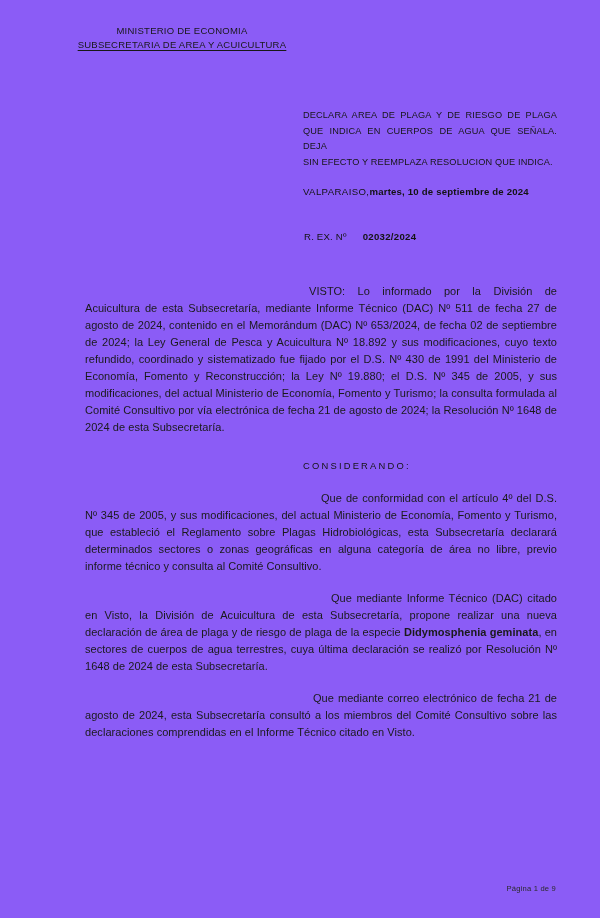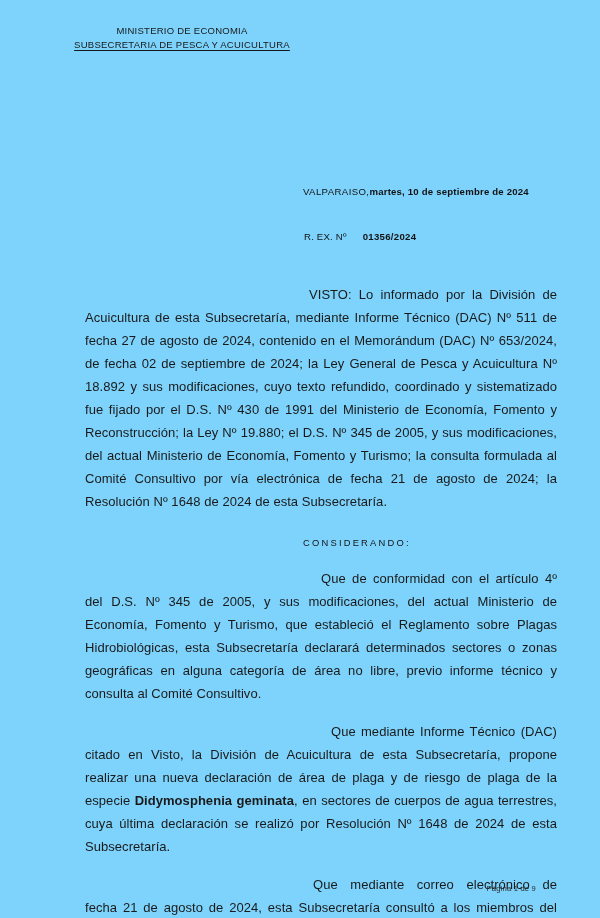--- a/index.html
+++ b/index.html
@@ -4,21 +4,21 @@
 <style>
   html, body {
     margin: 0;
     padding: 0;
     background: #ffffff;
   }
   .page {
     position: relative;
     width: 600px;
     height: 918px;
-    background: #7dd3fc;
+    background: #8b5cf6;
     overflow: hidden;
     font-family: "Liberation Sans", sans-serif;
     color: #111111;
     
     -webkit-font-smoothing: antialiased;
   }
 
   
   .letterhead {
     position: absolute;
@@ -97,22 +97,22 @@
   }
 
   
   .body {
     position: absolute;
     left: 85px;
     top: 283px;
     width: 472px;
   }
   .para {
-    font-size: 13px;
-    line-height: 23px;
+    font-size: 11px;
+    line-height: 17px;
     text-align: justify;
     letter-spacing: 0.05px;
     color: #1a1a1a;
     margin: 0 0 0 0;
   }
   .para .lead {
     margin-left: 224px;
   }
   .para.c1 .lead { margin-left: 236px; }
   .para.c2 .lead { margin-left: 246px; }
@@ -134,44 +134,49 @@
     font-weight: bold;
   }
 
   
   .footer {
     position: absolute;
     left: 0;
     top: 884px;
     width: 600px;
     text-align: right;
-    padding-right: 64px;
+    padding-right: 44px;
     box-sizing: border-box;
     font-size: 7.6px;
     color: #2a2a2a;
     letter-spacing: 0.2px;
   }
 </style>
 </head>
 <body>
 
 <div class="page">
 
   <div class="letterhead">
     <span class="lh-line">MINISTERIO DE ECONOMIA</span>
-    <span class="lh-line lh-underline">SUBSECRETARIA DE PESCA Y ACUICULTURA</span>
-  </div>
-
+    <span class="lh-line lh-underline">SUBSECRETARIA DE AREA Y ACUICULTURA</span>
+  </div>
+
+  <div class="title-block">
+    <span class="tl">DECLARA AREA DE PLAGA Y DE RIESGO DE PLAGA</span>
+    <span class="tl">QUE INDICA EN CUERPOS DE AGUA QUE SEÑALA. DEJA</span>
+    <span class="tl last">SIN EFECTO Y REEMPLAZA RESOLUCION QUE INDICA.</span>
+  </div>
 
   <div class="placedate">
     <span class="city">VALPARAISO,</span><span class="date">martes, 10 de septiembre de 2024</span>
   </div>
 
   <div class="resnum">
-    <span>R. EX. Nº</span><span class="rn-value">01356/2024</span>
+    <span>R. EX. Nº</span><span class="rn-value">02032/2024</span>
   </div>
 
   <div class="body">
 
     <p class="para visto">
       <span class="lead">VISTO:</span><span> Lo informado por la División de Acuicultura de esta Subsecretaría, mediante Informe Técnico (DAC) Nº 511 de fecha 27 de agosto de 2024, contenido en el Memorándum (DAC) Nº 653/2024, de fecha 02 de septiembre de 2024; la Ley General de Pesca y Acuicultura Nº 18.892 y sus modificaciones, cuyo texto refundido, coordinado y sistematizado fue fijado por el D.S. Nº 430 de 1991 del Ministerio de Economía, Fomento y Reconstrucción; la Ley Nº 19.880; el D.S. Nº 345 de 2005, y sus modificaciones, del actual Ministerio de Economía, Fomento y Turismo; la consulta formulada al Comité Consultivo por vía electrónica de fecha 21 de agosto de 2024; la Resolución Nº 1648 de 2024 de esta Subsecretaría.</span>
     </p>
 
     <div class="spacer-visto"></div>
 

